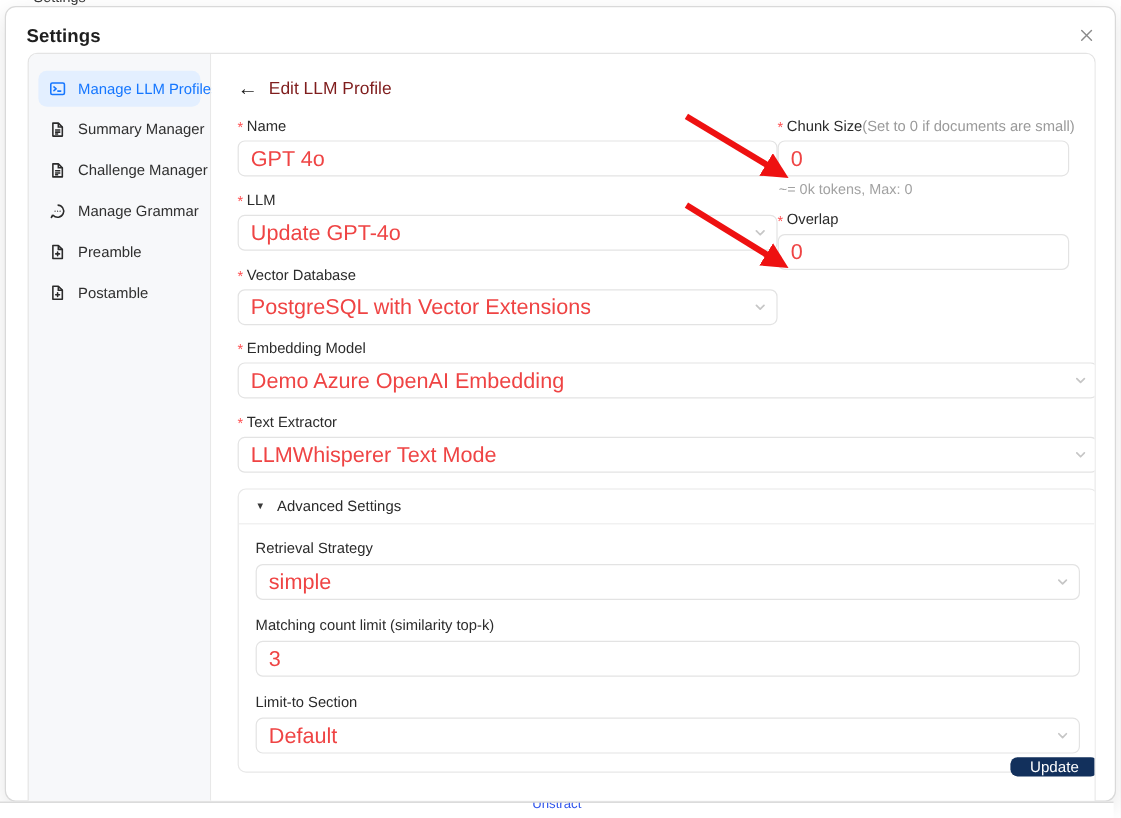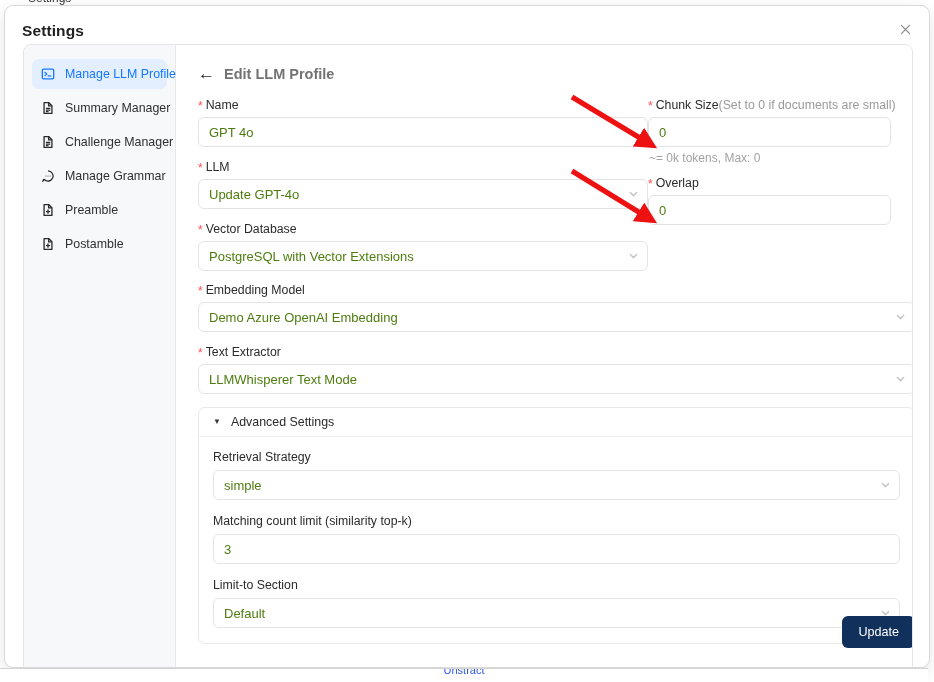--- a/index.html
+++ b/index.html
@@ -111,21 +111,21 @@
     padding: 20px 22px 0 22px;
     background: #ffffff;
   }
   .panel-head {
     display: flex; align-items: center; gap: 9px;
     margin-bottom: 16px;
   }
   .back-arrow {
     font-size: 17px; color: #1f1f1f; line-height: 1; cursor: pointer;
   }
-  .panel-title { font-size: 14.5px; font-weight: bold; color: #737373; }
+  .panel-title { font-size: 14.5px; font-weight: normal; color: #7f1d1d; }
 
   .cols { display: flex; align-items: flex-start; }
   .col-left { width: 450px; flex: none; }
   .col-right { width: 243px; flex: none; padding-top: 0px; }
 
   .flabel {
     font-size: 12.3px; color: #2b2b2b;
     margin-bottom: 5px; display: block; white-space: nowrap;
   }
   .req::before {
@@ -135,22 +135,22 @@
   .flabel .hint-inline { color: #9a9a9a; }
 
   .field {
     position: relative;
     height: 30px;
     border: 1px solid #e3e3e3;
     border-radius: 6px;
     background: #fff;
     display: flex; align-items: center;
     padding: 0 10px;
-    font-size: 13px;
-    color: #4d7c0f;
+    font-size: 18px;
+    color: #ef4444;
     margin-bottom: 13px;
     cursor: text;
   }
   .field.select { cursor: pointer; padding-right: 26px; }
   .field .caret {
     position: absolute; right: 9px; top: 50%;
     transform: translateY(-50%);
     width: 9px; height: 9px;
   }
   .field .caret svg { width: 9px; height: 9px; stroke: #c6c6c6; fill: none; stroke-width: 1.6; display: block; }
@@ -185,21 +185,21 @@
 
   
   .footer {
     position: absolute; right: 22px; bottom: 20px;
   }
   .btn-update {
     background: #12305c;
     color: #ffffff;
     border: none;
     border-radius: 6px;
-    height: 32px;
+    height: 16px;
     padding: 0 16px;
     font-size: 12.6px;
     font-family: "Liberation Sans", sans-serif;
     cursor: pointer;
   }
 
   
   #annotations {
     position: absolute; inset: 0;
     pointer-events: none;

